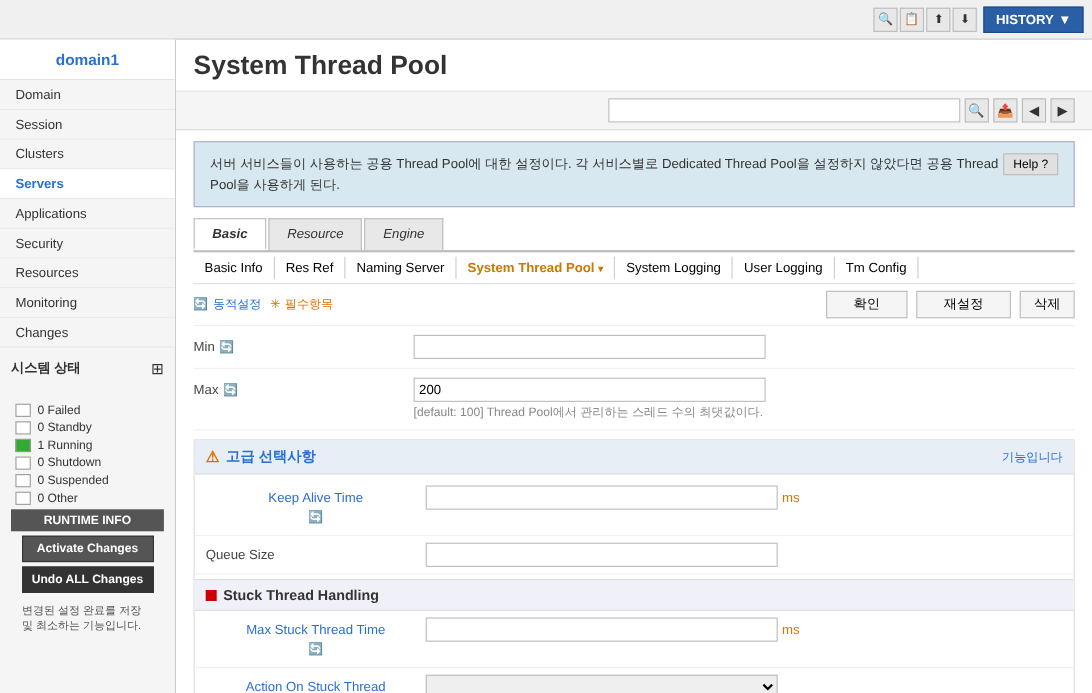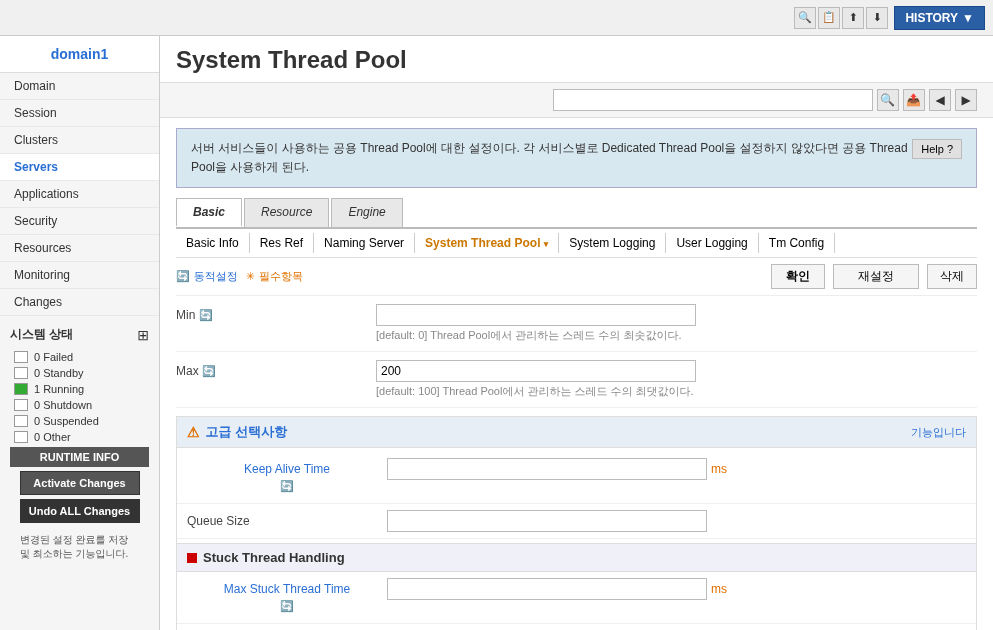--- a/index.html
+++ b/index.html
@@ -14,21 +14,21 @@
     
     .layout { display: flex; height: 594px; }
 
     
     .sidebar { width: 160px; background: #f5f5f5; border-right: 1px solid #ccc; flex-shrink: 0; overflow-y: auto; }
     .sidebar-domain { text-align: center; padding: 10px 0; color: #2a6fd4; font-weight: bold; font-size: 14px; border-bottom: 1px solid #ddd; background: #fff; }
     .sidebar-item { padding: 6px 14px; border-bottom: 1px solid #e8e8e8; cursor: pointer; color: #333; background: #f5f5f5; }
     .sidebar-item.active { color: #2a6fd4; font-weight: bold; background: #fff; }
     .sidebar-status { padding: 6px 10px; }
     .status-header { background: #555; color: #fff; text-align: center; padding: 4px; font-size: 11px; font-weight: bold; margin-bottom: 4px; display: flex; align-items: center; justify-content: center; gap: 6px; }
-    .status-list { padding: 2px 4px; }
+    .status-list { padding: 2px 4px; margin-top: 16px; }
     .status-row { display: flex; align-items: center; gap: 6px; padding: 2px 0; font-size: 11px; }
     .status-dot { width: 14px; height: 12px; border: 1px solid #999; }
     .status-dot.running { background: #3a3; }
     .status-dot.standby { background: #fff; }
     .status-dot.failed { background: #fff; }
     .status-dot.shutdown { background: #fff; }
     .status-dot.suspended { background: #fff; }
     .status-dot.other { background: #fff; }
     .action-btn { display: block; width: 120px; margin: 4px auto; padding: 5px 0; text-align: center; color: #fff; font-size: 11px; font-weight: bold; cursor: pointer; border: 1px solid #333; }
     .activate-btn { background: #555; }
@@ -59,21 +59,21 @@
     .subtab:first-child { border-left: none; }
     .subtab.active { color: #cc7700; font-weight: bold; }
     .subtab-arrow { font-size: 9px; }
 
     
     .form-area { margin: 0 16px; }
     .form-actions-row { display: flex; align-items: center; padding: 6px 0; border-bottom: 1px solid #eee; gap: 8px; }
     .dynamic-setting { display: flex; align-items: center; gap: 4px; color: #2a6fd4; font-size: 11px; cursor: pointer; }
     .required-label { display: flex; align-items: center; gap: 4px; color: #e07000; font-size: 11px; }
     .spacer { flex: 1; }
-    .confirm-btn { background: #f5f5f5; border: 1px solid #bbb; padding: 3px 14px; font-size: 12px; cursor: pointer; font-weight: bold; }
+    .confirm-btn { background: #f5f5f5; border: 1px solid #bbb; padding: 3px 24px; font-size: 12px; cursor: pointer; }
     .reset-btn { background: #f5f5f5; border: 1px solid #bbb; padding: 3px 24px; font-size: 12px; cursor: pointer; }
     .delete-btn { background: #f5f5f5; border: 1px solid #bbb; padding: 3px 12px; font-size: 12px; cursor: pointer; }
 
     
     .form-row { display: flex; align-items: flex-start; padding: 8px 0; border-bottom: 1px solid #f0f0f0; }
     .form-label { width: 200px; padding: 4px 0; font-size: 12px; color: #444; flex-shrink: 0; display: flex; align-items: center; gap: 4px; }
     .form-label.blue { color: #2a6fd4; flex-direction: column; }
     .sync-icon { color: #2a6fd4; font-size: 11px; cursor: pointer; }
     .form-field { flex: 1; }
     .form-input { width: 320px; height: 22px; border: 1px solid #bbb; padding: 0 4px; font-size: 12px; }
@@ -223,24 +223,20 @@
         <button class="delete-btn">삭제</button>
       </div>
 
       <div class="form-row">
         <div class="form-label">
           <span>Min</span>
           <span class="sync-icon">🔄</span>
         </div>
         <div class="form-field">
           <input class="form-input" type="text" value="" style="">
-          <div class="form-hint">
-            <span class="default">[default: 0]</span>
-            <span class="desc">Thread Pool에서 관리하는 스레드 수의 최솟값이다.</span>
-          </div>
         </div>
       </div>
 
       <div class="form-row">
         <div class="form-label">
           <span>Max</span>
           <span class="sync-icon">🔄</span>
         </div>
         <div class="form-field">
           <input class="form-input" type="text" value="200" style="">

